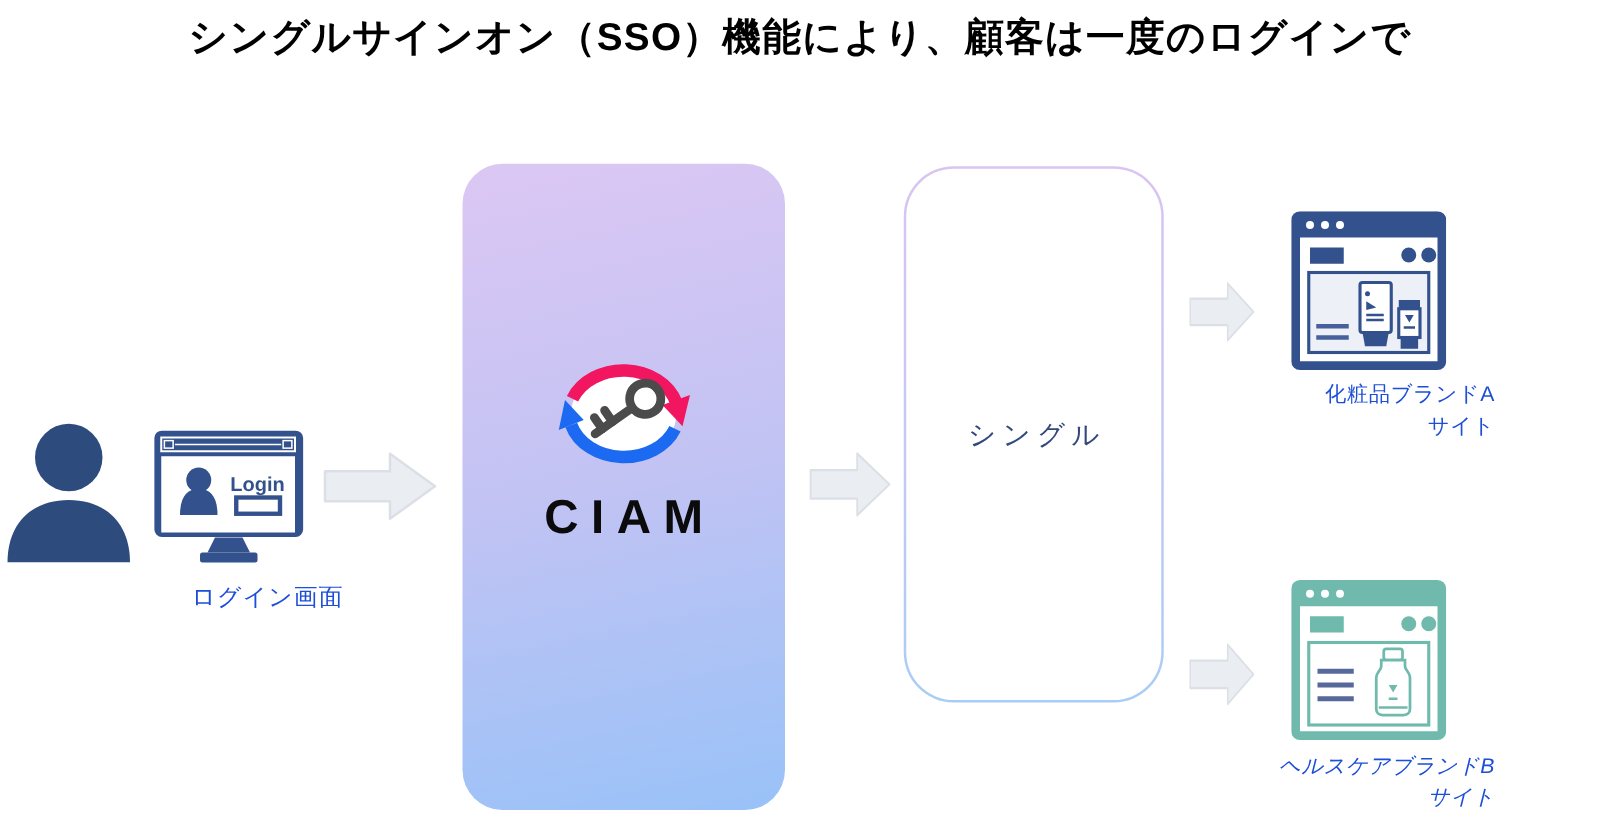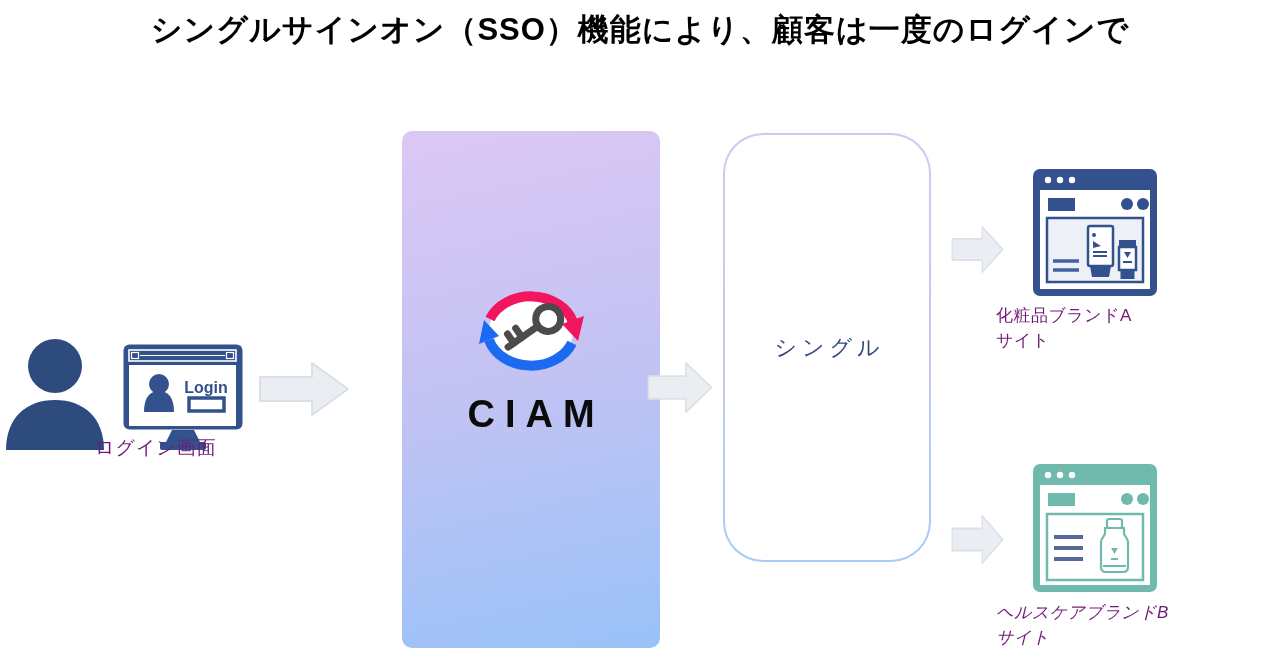--- a/index.html
+++ b/index.html
@@ -5,28 +5,28 @@
   html,body{margin:0;padding:0;background:#fff;}
   .canvas{
     position:relative;width:1280px;height:668px;background:#ffffff;
     font-family:"Liberation Sans","DejaVu Sans",sans-serif;overflow:hidden;
   }
   .abs{position:absolute;}
   
   .title{top:6px;left:0;width:100%;text-align:center;color:#000;
     font-size:31px;font-weight:bold;line-height:47px;letter-spacing:1px;}
   
-  .caption{text-align:left;color:#701a75;}
-  .caption.login{left:95px;top:435px;width:180px;font-size:19px;letter-spacing:1px;}
+  .caption{text-align:right;color:#1d4ed8;}
+  .caption.login{left:95px;top:465px;width:180px;font-size:19px;letter-spacing:1px;}
   .caption.site{width:200px;font-size:17px;line-height:25px;letter-spacing:0.5px;}
   .caption.site-a{left:996px;top:303px;}
   .caption.site-b{left:996px;top:600px;font-style:italic;}
   
-  .ciam-box{left:370px;top:131px;width:258px;height:517px;border-radius:10px;
-    background:linear-gradient(168deg,#dcc7f4 0%,#c2c3f3 48%,#99c2f8 100%);margin-left:32px;}
+  .ciam-box{left:370px;top:131px;width:258px;height:517px;border-radius:32px;
+    background:linear-gradient(168deg,#dcc7f4 0%,#c2c3f3 48%,#99c2f8 100%);}
   .ciam-logo{left:65px;top:152px;width:128px;height:96px;}
   .ciam-label{left:0;top:262px;width:100%;text-align:center;color:#0b0b0b;
     font-size:38px;font-weight:bold;letter-spacing:10px;padding-left:10px;box-sizing:border-box;}
   
   .sso-box{left:723px;top:133px;width:208px;height:429px;border-radius:40px;
     background:linear-gradient(180deg,#d9c4f2 0%,#c4c8f4 55%,#a8cdf5 100%);}
   .sso-inner{position:absolute;left:2px;top:2px;right:2px;bottom:2px;background:#fff;
     border-radius:38px;display:flex;align-items:center;justify-content:center;}
   .sso-text{text-align:center;color:#32497b;font-size:22px;line-height:37px;
     letter-spacing:5px;padding-left:5px;}

